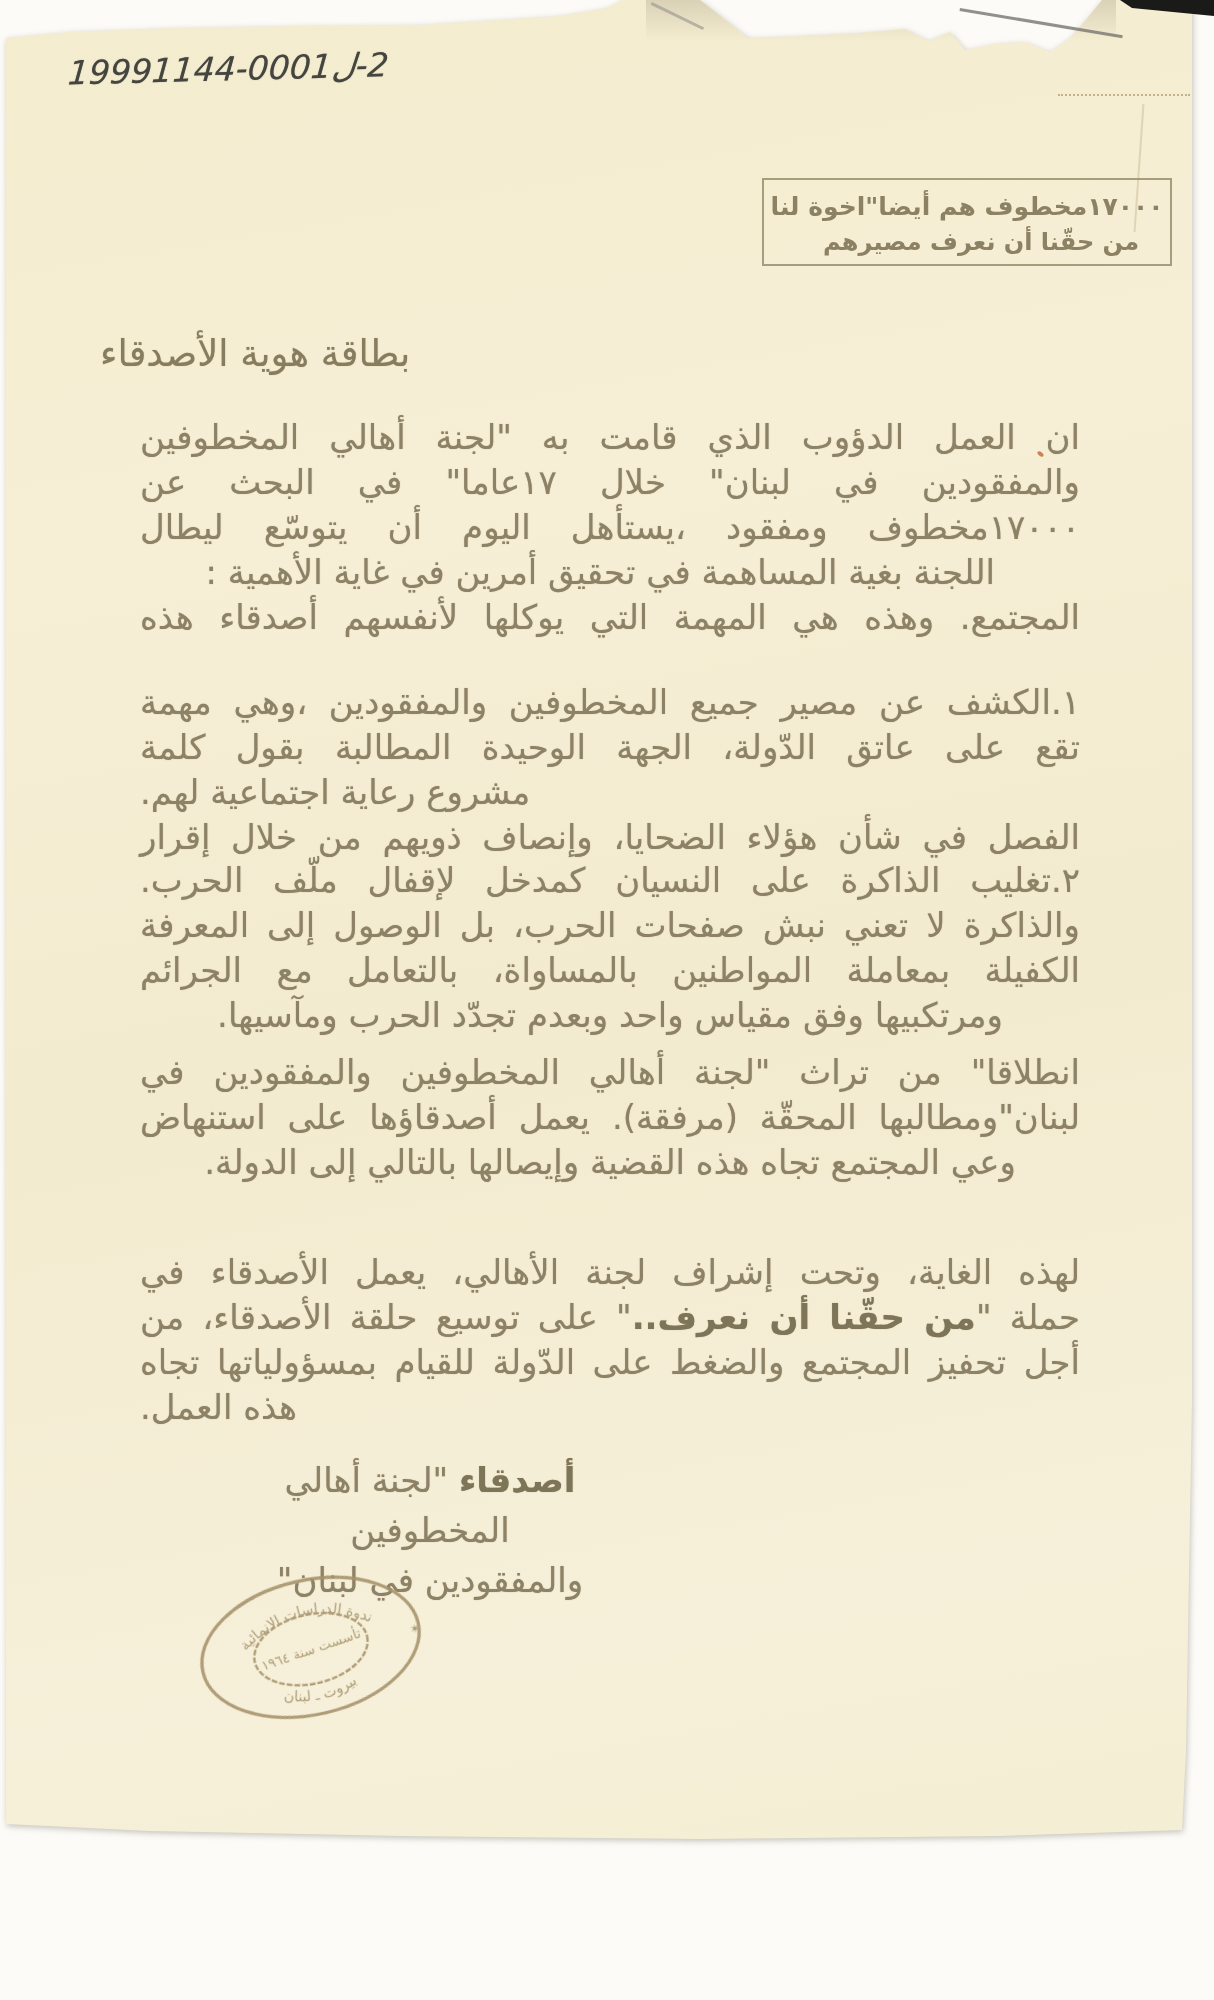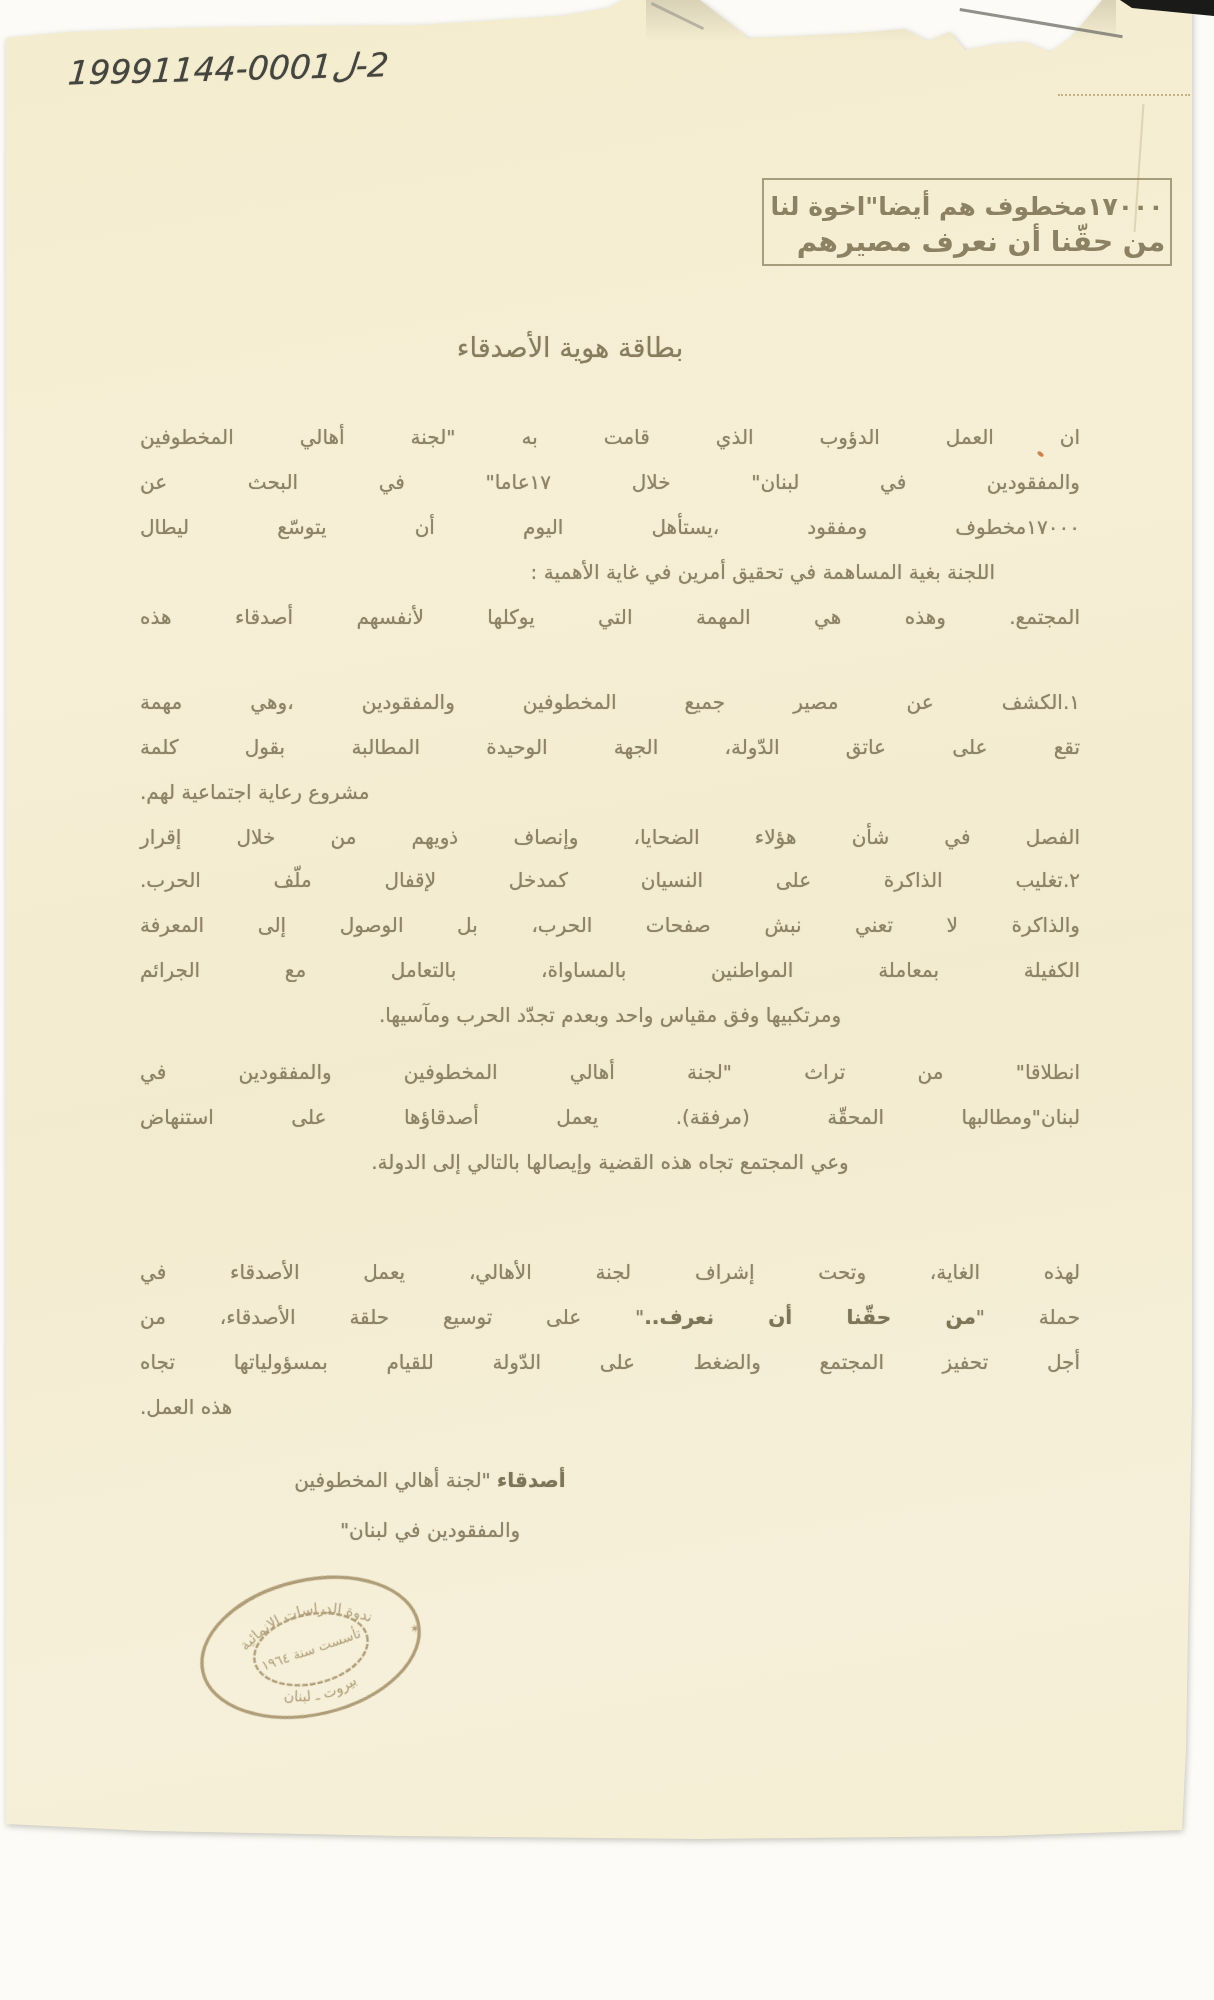--- a/index.html
+++ b/index.html
@@ -24,29 +24,29 @@
     color:#45453f;transform:rotate(-1.5deg) skewX(-6deg);
     text-shadow:0 0 1px rgba(60,60,55,.5);
   }
   .stampbox{
     position:absolute;left:756px;top:178px;width:410px;height:88px;
     border:2px solid rgba(148,135,102,.8);
     direction:rtl;text-align:center;padding-top:9px;box-sizing:border-box;
     color:#8c8162;font-weight:bold;
   }
   .stampbox .sline1{font-size:25px;line-height:36px;letter-spacing:.5px;}
-  .stampbox .sline2{font-size:28px;line-height:34px;margin-left:28px;}
+  .stampbox .sline2{font-size:24px;line-height:34px;margin-left:28px;}
   .title{
     position:absolute;left:94px;top:332px;width:940px;
-    direction:rtl;text-align:center;font-size:27px;color:#877c5e;
+    direction:rtl;text-align:left;font-size:37px;color:#877c5e;
     text-shadow:0 0 1px rgba(135,124,94,.6);
   }
   .para{
     position:absolute;left:134px;width:940px;direction:rtl;
-    font-size:20px;line-height:45px;color:#8d8266;
+    font-size:34px;line-height:45px;color:#8d8266;
     text-shadow:0 0 1px rgba(139,128,100,.65);
   }
   .p1{top:415px;} .p2{top:634px;margin-top:46px;} .p3{top:858px;} .p4{top:1050px;} .p5{top:1250px;}
   .sig{top:1455px;left:244px;width:360px;line-height:50px;}
   .tline{width:100%;}
   .tline.justify{text-align:justify;text-align-last:justify;}
   .tline.left{text-align:left;}
   .tline.center{text-align:center;}
   .tline.right-indent{text-align:right;padding-left:85px;box-sizing:border-box;transform:translateX(-85px);}
   .b{font-weight:bold;color:#7e7457;}

